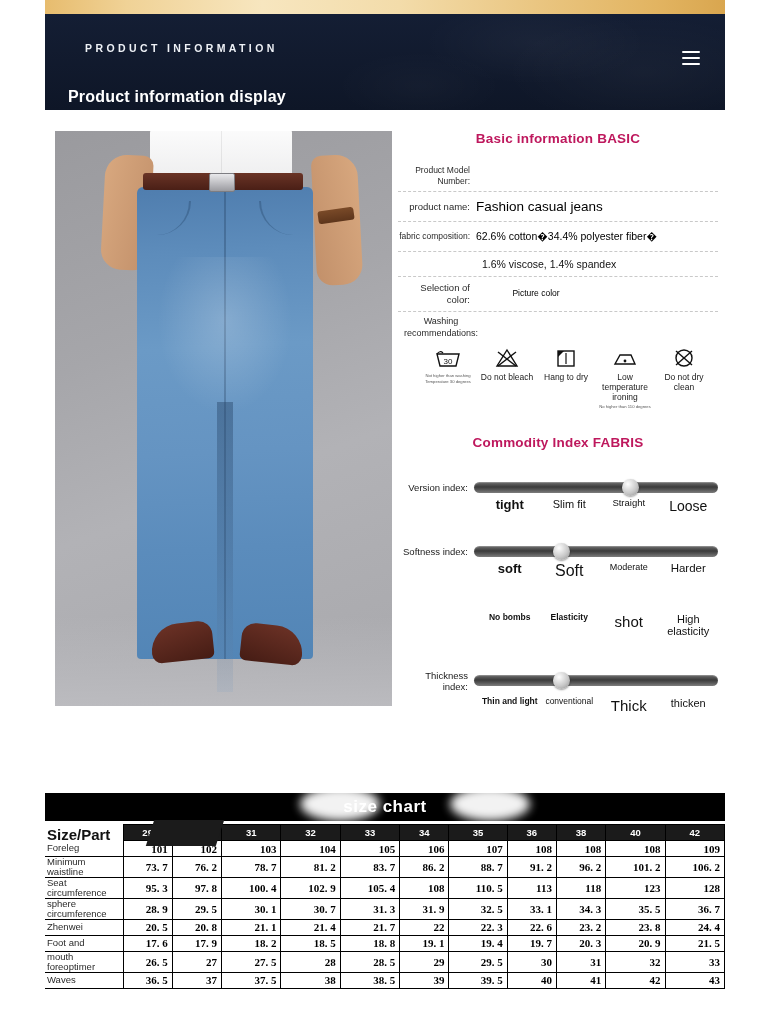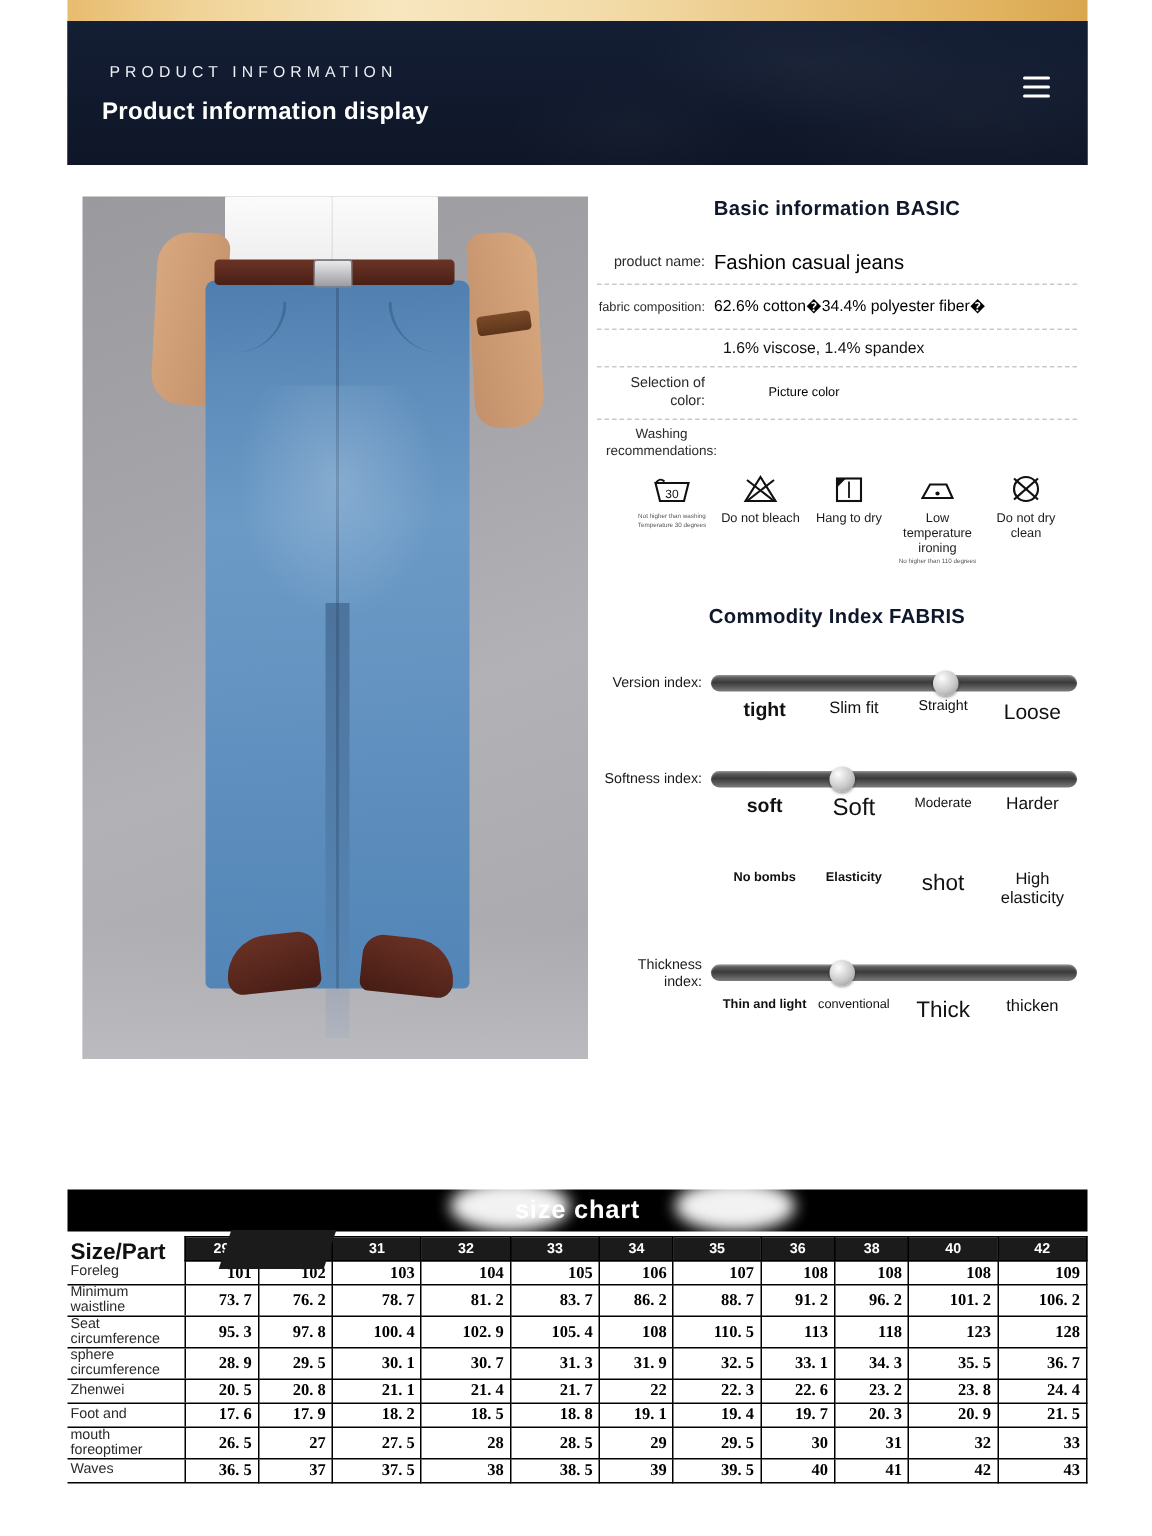--- a/index.html
+++ b/index.html
@@ -21,25 +21,25 @@
     position:absolute; left:0; top:14px; width:100%; height:96px;
     background:#111a2e;
     background-image:
       radial-gradient(ellipse 160px 60px at 72% 30%, rgba(255,255,255,.035), transparent 70%),
       radial-gradient(ellipse 120px 50px at 55% 75%, rgba(255,255,255,.025), transparent 70%),
       radial-gradient(ellipse 200px 80px at 88% 60%, rgba(255,255,255,.03), transparent 70%),
       linear-gradient(180deg,#141e34 0%,#0e1627 100%);
     overflow:hidden;
   }
   .hero-kicker {
-    position:absolute; left:28px; top:28px;
-    color:#eef1f6; font-size:10.5px; letter-spacing:3.4px; font-weight:400;
+    position:absolute; left:40px; top:28px;
+    color:#eef1f6; font-size:10.5px; letter-spacing:3.4px; font-weight:700;
   }
   .hero-title {
-    position:absolute; left:23px; top:52px;
+    position:absolute; left:23px; top:74px;
     color:#ffffff; font-size:16px; font-weight:700; letter-spacing:.2px;
     font-family:"Liberation Sans", sans-serif;
   }
   .hamburger { position:absolute; right:25px; top:37px; width:18px; height:14px; cursor:pointer; }
   .hamburger i { display:block; height:2px; background:#fff; margin-bottom:4px; border-radius:1px; }
   .hamburger i:last-child { margin-bottom:0; }
 
   
   .photo {
     position:absolute; left:55px; top:131px; width:337px; height:575px;
@@ -76,21 +76,21 @@
     background:radial-gradient(ellipse at 50% 40%, rgba(255,255,255,.20), transparent 68%);}
   .ph-shoeL{position:absolute;left:96px;top:492px;width:62px;height:38px;
     background:linear-gradient(165deg,#6e3327,#451c14);border-radius:28px 14px 6px 10px;transform:rotate(-6deg);}
   .ph-shoeR{position:absolute;left:186px;top:494px;width:62px;height:38px;
     background:linear-gradient(195deg,#6e3327,#451c14);border-radius:14px 28px 10px 6px;transform:rotate(6deg);}
   .ph-floor{position:absolute;left:0;bottom:0;width:100%;height:90px;
     background:linear-gradient(180deg,rgba(170,170,175,0),rgba(190,190,194,.85));}
 
   
   .info { position:absolute; left:398px; top:131px; width:320px; }
-  .sec-title { text-align:center; font-size:13.5px; font-weight:700; color:#0f172a; margin-bottom:14px; letter-spacing:.2px; }
+  .sec-title { text-align:center; font-size:13.5px; font-weight:700; color:#be185d; margin-bottom:14px; letter-spacing:.2px; }
 
   .spec-row { display:flex; align-items:center; border-bottom:1px dashed #c9c9c9; padding:5px 0; min-height:30px; }
   .spec-label { width:78px; text-align:right; font-size:8.5px; color:#2a2a2a; line-height:1.25; padding-right:6px; flex:none; }
   .spec-label.mid { font-size:9.5px; }
   .spec-val { font-size:13.5px; color:#000000; line-height:1.3; }
   .spec-val.xs { font-size:8.5px; text-align:center; line-height:1.35; width:60px; }
   .spec-val.comp { font-size:10.5px; }
   .comp-line2 { font-size:10.5px; color:#111; padding:6px 0 6px 84px; border-bottom:1px dashed #c9c9c9; }
 
   .wash-wrap { padding-top:4px; }
@@ -168,20 +168,24 @@
     <div class="ph-belt"></div>
     <div class="ph-buckle"></div>
     <div class="ph-shoeL"></div>
     <div class="ph-shoeR"></div>
   </div>
 
   <div class="info">
 
     <div class="sec-title">Basic information BASIC</div>
 
+    <div class="spec-row">
+      <div class="spec-label">Product Model Number:</div>
+      <div class="spec-val"></div>
+    </div>
 
     <div class="spec-row">
       <div class="spec-label mid">product name:</div>
       <div class="spec-val">Fashion casual jeans</div>
     </div>
 
     <div class="spec-row">
       <div class="spec-label">fabric composition:</div>
       <div class="spec-val comp">62.6% cotton�34.4% polyester fiber�</div>
     </div>

